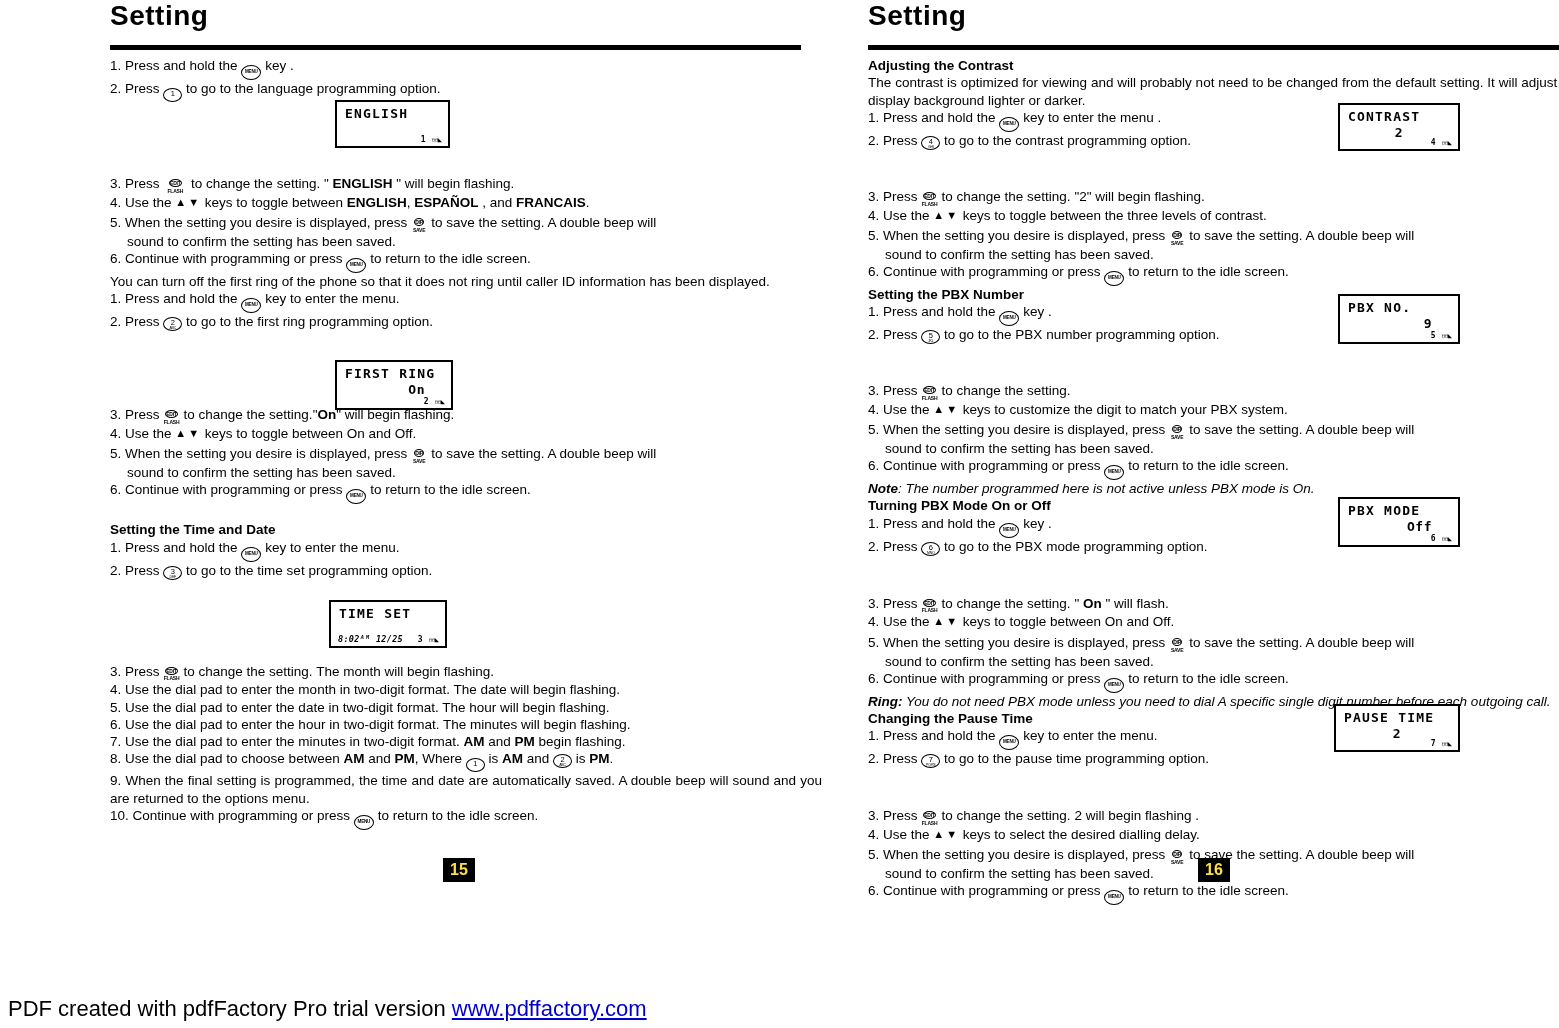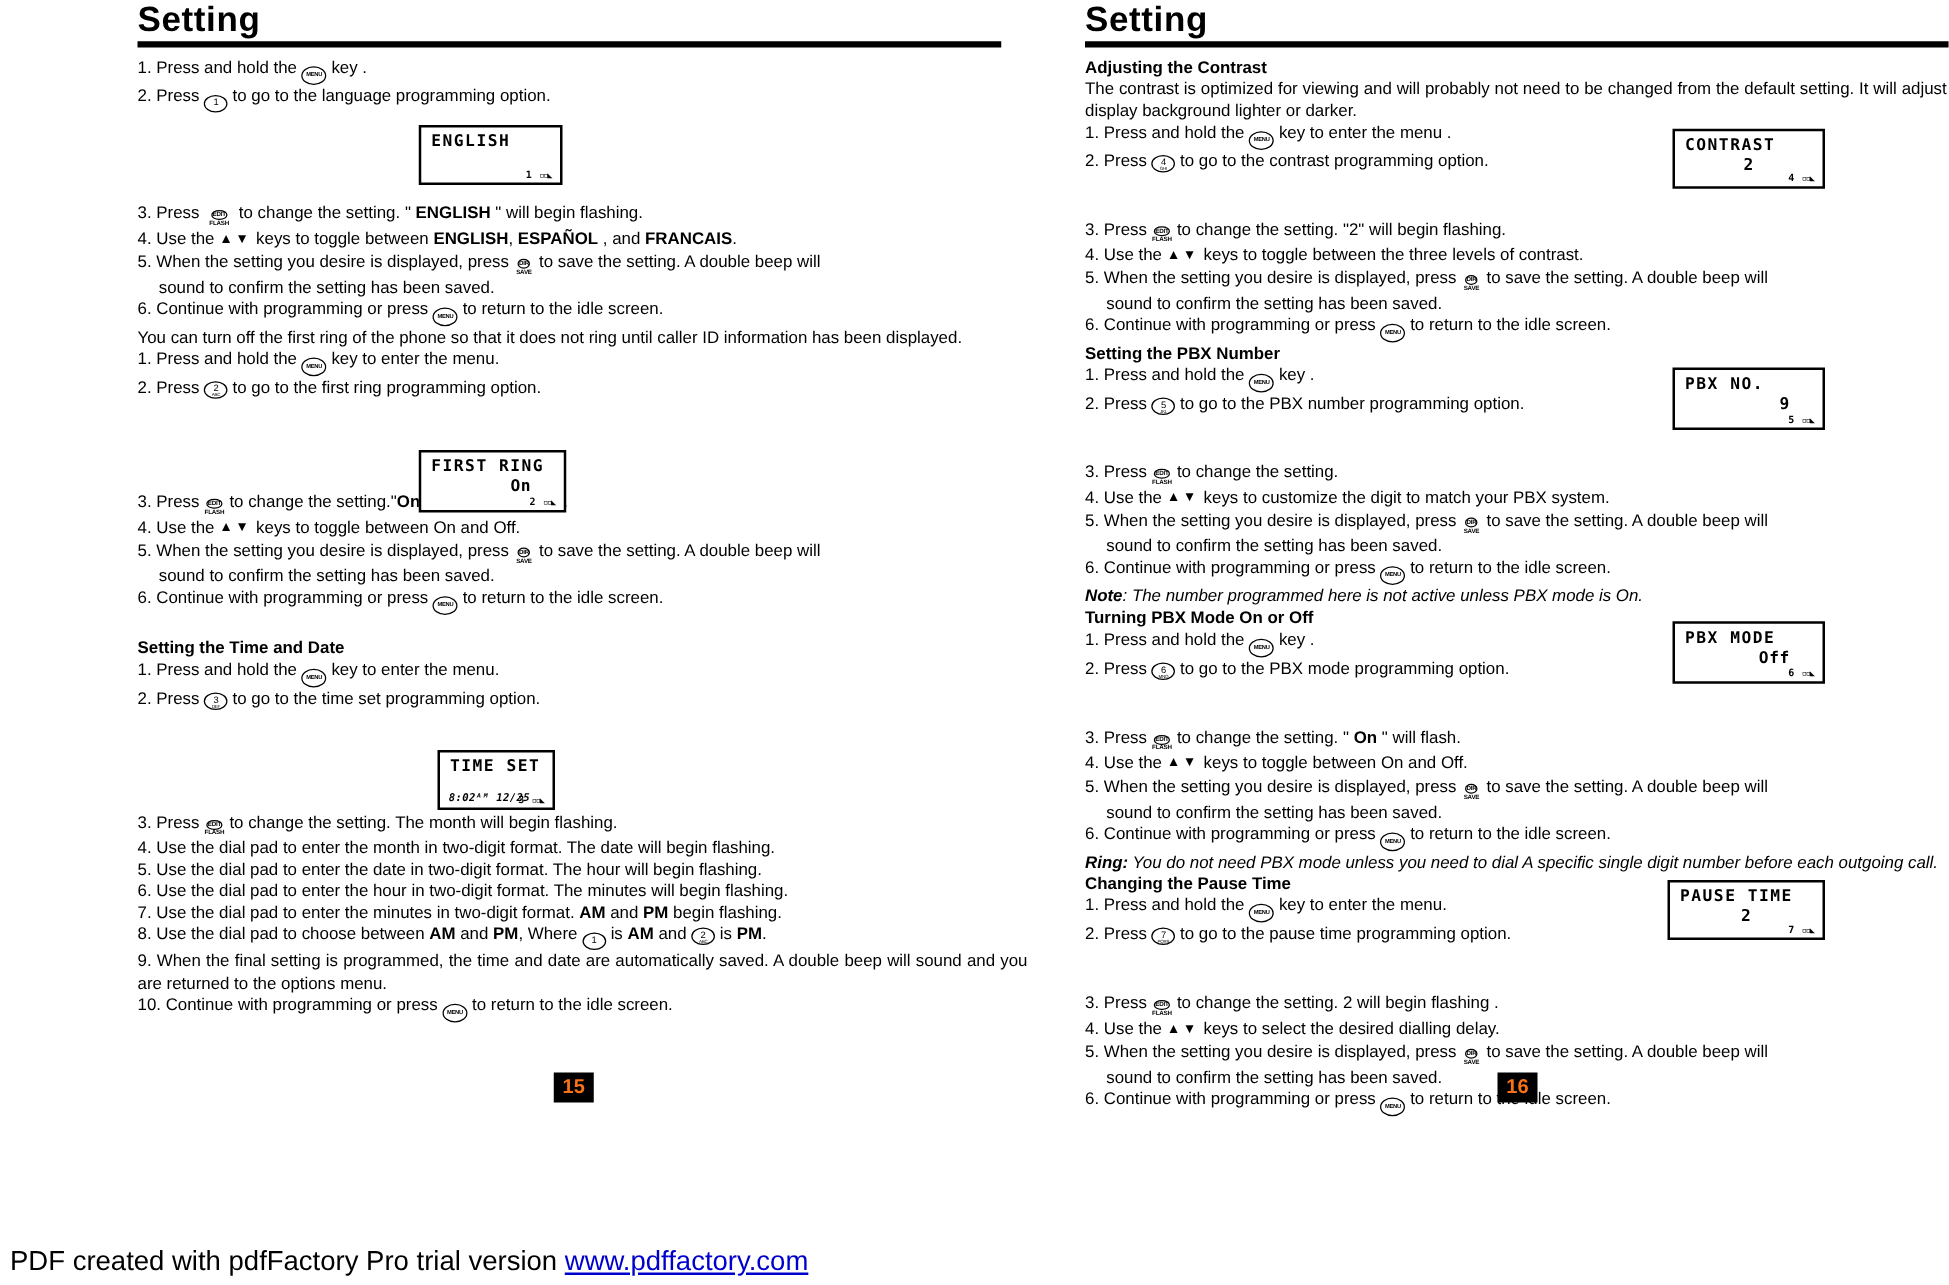--- a/index.html
+++ b/index.html
@@ -22,21 +22,21 @@
     height: 920px;
   }
   .page.left  { left: 110px; }
   .page.right { left: 868px; }
 
   .page-title {
     font-size: 28px;
     font-weight: bold;
     letter-spacing: 0.5px;
     line-height: 1.0;
-    margin: 2px 0 3px 0;
+    margin: 2px 0 15px 0;
   }
   .title-rule {
     height: 5px;
     background: #000;
     margin-top: 3px;
     margin-bottom: 7px;
   }
   .page.right .title-rule { width: 691px; }
   .page.left  .title-rule { width: 691px; }
 
@@ -179,21 +179,21 @@
     font-weight: bold;
     font-style: italic;
   }
 
   
   .pagenum {
     position: absolute;
     width: 32px;
     height: 24px;
     background: #000;
-    color: #f97316;
+    color: #fde047;
     font-size: 16px;
     font-weight: bold;
     text-align: center;
     line-height: 24px;
     font-family: "Liberation Sans", sans-serif;
   }
 
   
   .footer {
     position: absolute;
@@ -299,21 +299,21 @@
     <span>1.  Press and hold the</span>
     <span class="key key-menu">MENU</span>
     <span>key to enter the menu.</span>
   </div>
   <div class="step">
     <span>2.  Press</span>
     <span class="key key-digit"><span class="n">3</span><span class="a">DEF</span></span>
     <span>to go to the time set programming option.</span>
   </div>
 
-  <div class="lcd" style="position:absolute; left:240px; top:600px; width:94px; height:48px;">
+  <div class="lcd" style="position:absolute; left:219px; top:600px; width:118px; height:48px;">
     <span class="l1">TIME SET</span>
     <span class="timeline">8:02ᴬᴹ 12/25</span>
     <span class="l3"><span>3</span> <span class="bars">▫▫◣</span></span>
   </div>
 
   <div style="margin-top:80px;"></div>
 
   <div class="step">
     <span>3.  Press</span><span class="key-stack"><span class="oval">EDIT</span><span class="under">FLASH</span></span><span>to change the setting. The month will  begin flashing.</span>
   </div>

